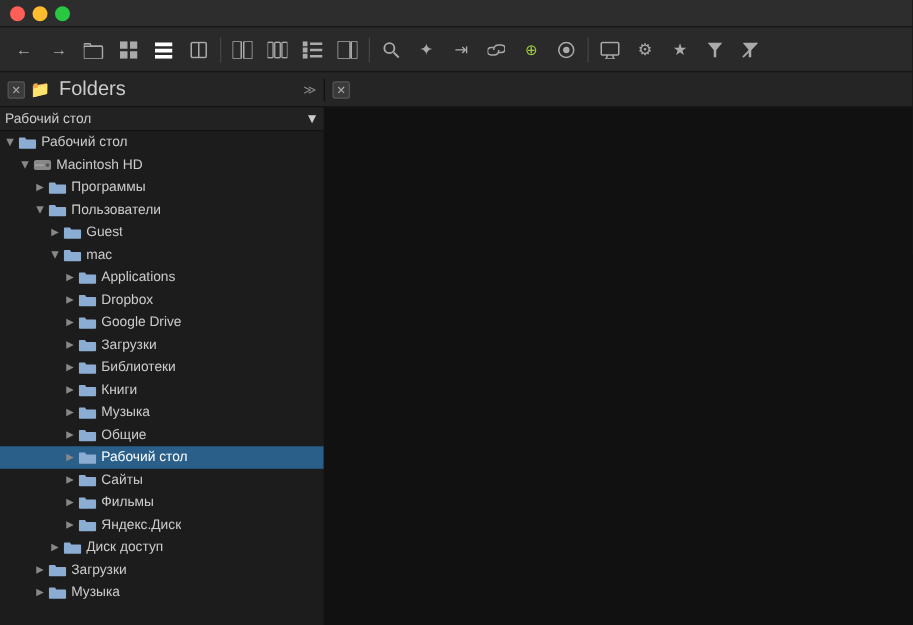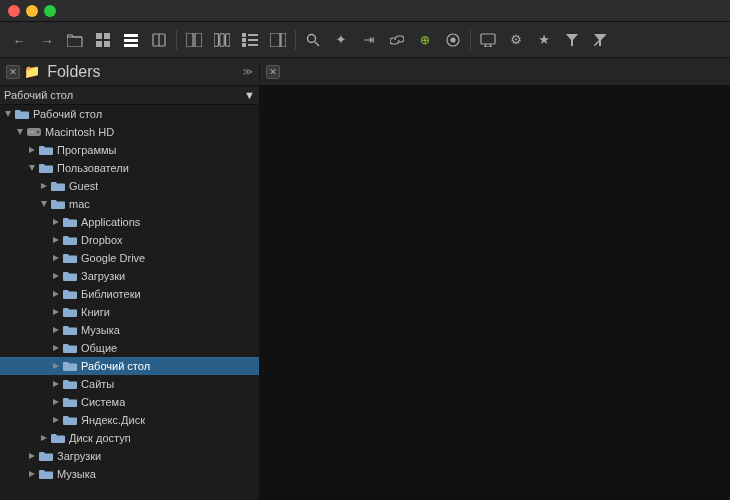--- a/index.html
+++ b/index.html
@@ -543,21 +543,21 @@
           <span class="tree-arrow" style="margin-left: 50px;">
             <svg width="8" height="8" viewBox="0 0 8 8">
               <polygon points="1,1 7,4 1,7" fill="#888"></polygon>
             </svg>
           </span>
           <span class="folder-icon">
             <svg width="14" height="12" viewBox="0 0 14 12">
               <path d="M0 3 Q0 2 1 2 L5 2 L6 3.5 L13 3.5 Q14 3.5 14 4.5 L14 10 Q14 11 13 11 L1 11 Q0 11 0 10 Z" fill="#8badd3"></path>
             </svg>
           </span>
-          <span class="tree-label">Система</span>
+          <span class="tree-label">Фильмы</span>
         </div>
         <div class="tree-item">
           <span class="tree-arrow" style="margin-left: 50px;">
             <svg width="8" height="8" viewBox="0 0 8 8">
               <polygon points="1,1 7,4 1,7" fill="#888"></polygon>
             </svg>
           </span>
           <span class="folder-icon">
             <svg width="14" height="12" viewBox="0 0 14 12">
               <path d="M0 3 Q0 2 1 2 L5 2 L6 3.5 L13 3.5 Q14 3.5 14 4.5 L14 10 Q14 11 13 11 L1 11 Q0 11 0 10 Z" fill="#8badd3"></path>

